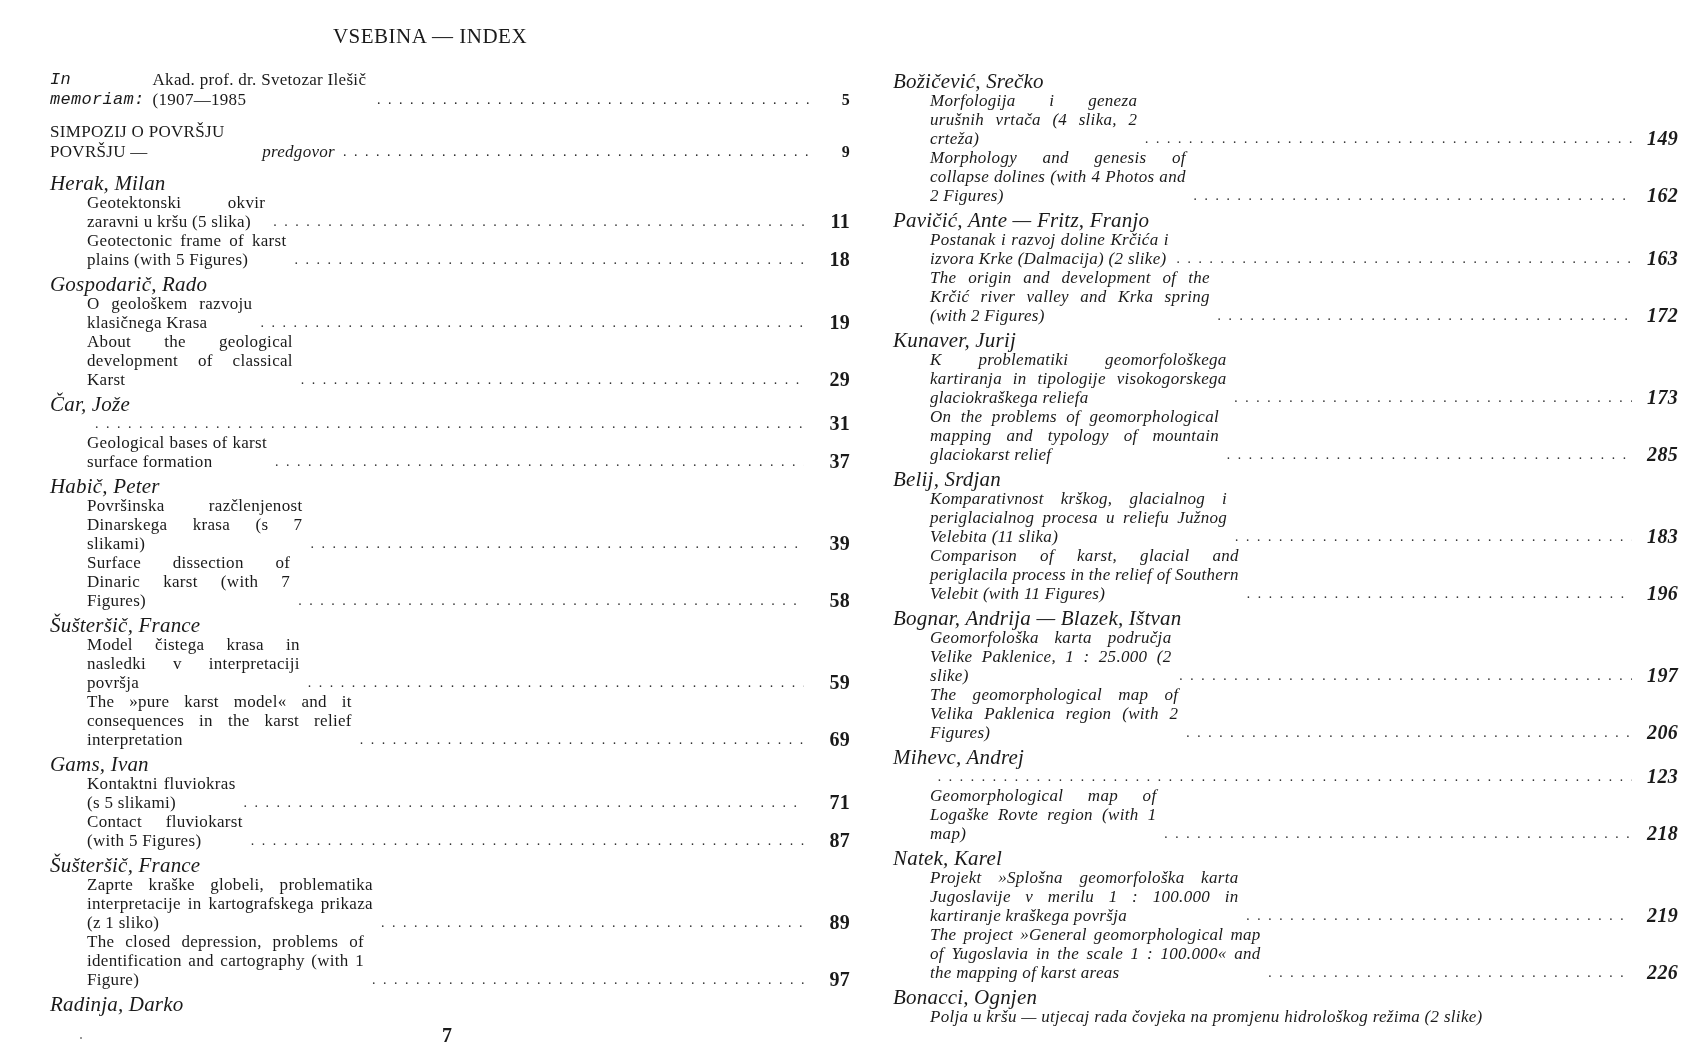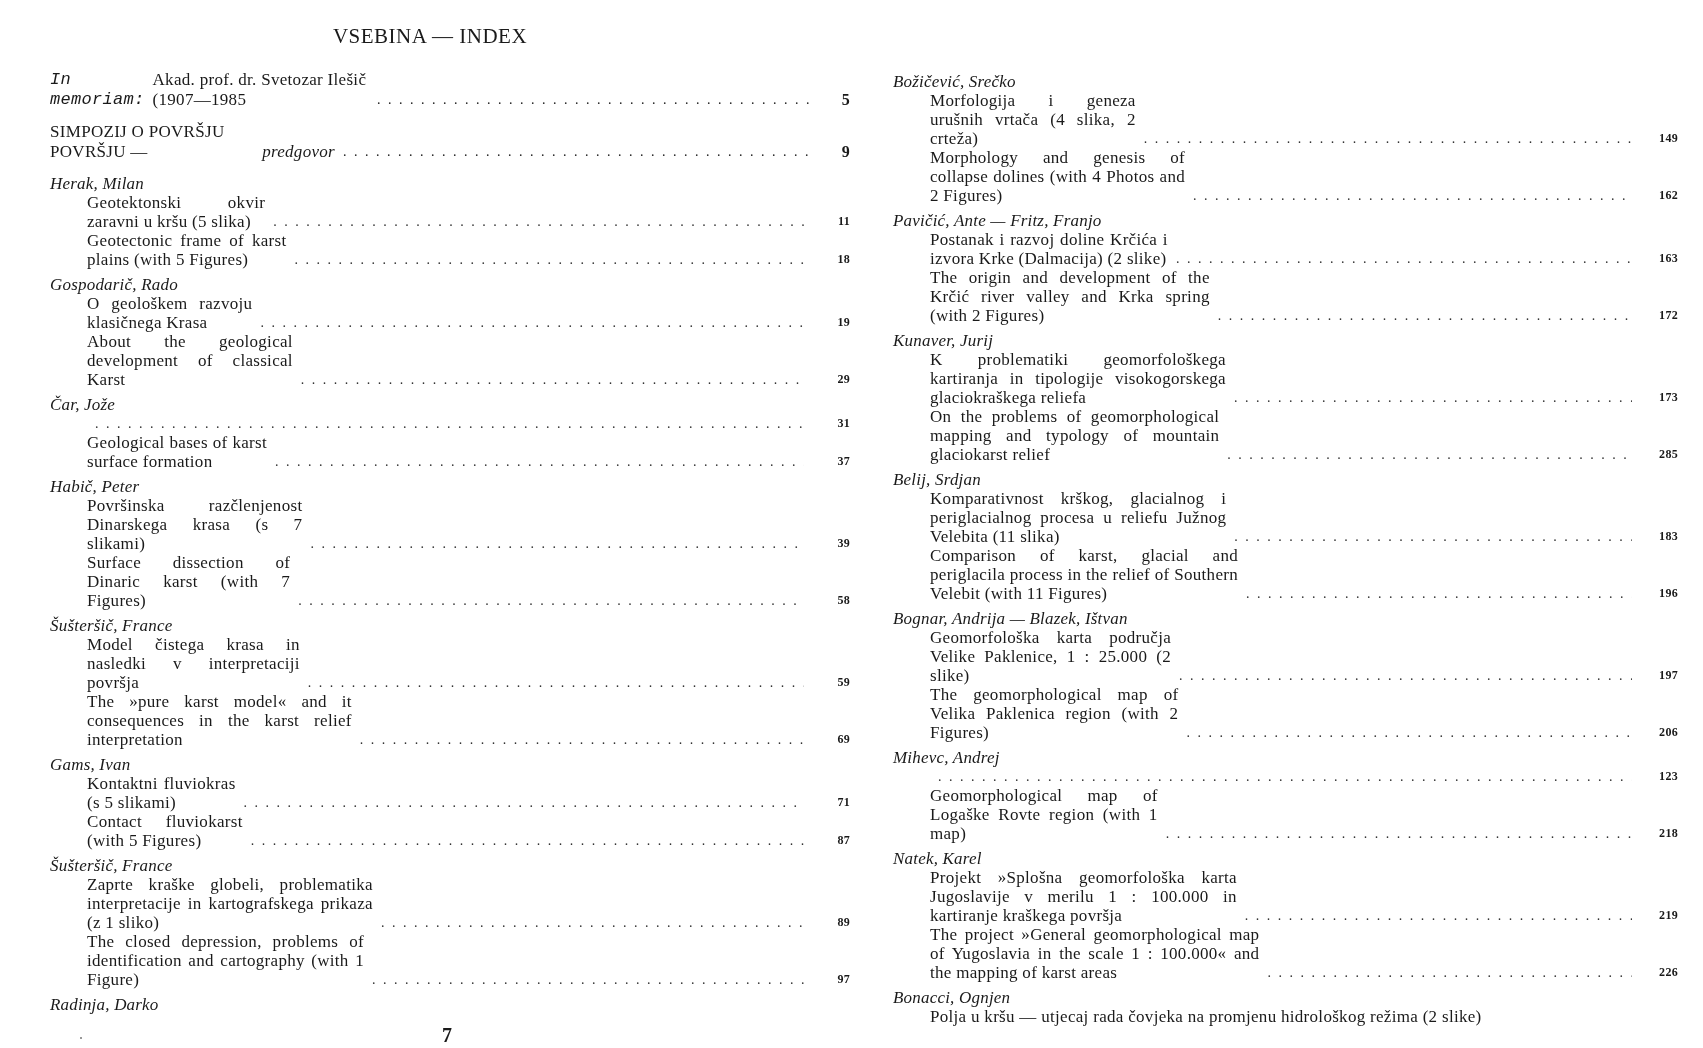--- a/index.html
+++ b/index.html
@@ -12,39 +12,39 @@
     position: absolute; top: 24px; left: 0; width: 860px; text-align: center;
     font-size: 21px; letter-spacing: 0.5px;
   }
   .col {
     position: absolute; top: 70px;
   }
   .col.left { left: 50px; width: 800px; }
   .col.right { left: 893px; width: 785px; top: 72px; }
   .section { margin-bottom: 6px; }
   .author {
-    font-style: italic; font-size: 17px; line-height: 19px; letter-spacing: 0.2px;
+    font-style: italic; font-size: 21px; line-height: 19px; letter-spacing: 0.2px;
   }
   .entry {
     display: flex; align-items: flex-end; font-size: 17px; line-height: 19px;
     padding-left: 37px; letter-spacing: 0.3px;
   }
-  .col.right .entry { padding-left: 37px; }
+  .col.right .entry { padding-left: 37px; font-style: italic; }
   .entry .text { flex: 0 1 auto; max-width: calc(100% - 110px); text-align: justify; }
   .entry .leader {
     flex: 1 1 auto; min-width: 20px; overflow: hidden; white-space: nowrap;
     margin: 0 6px 0 8px; height: 19px; color: #333;
     letter-spacing: 9px; font-size: 14px; line-height: 19px;
   }
   .entry .leader::before {
     content: ". . . . . . . . . . . . . . . . . . . . . . . . . . . . . . . . . . . . . . . . . . . . . . . . . . . . . . . . . . . . . . . . . . . . . . . . . . . . . . . . . . .";
     letter-spacing: 2px;
   }
   .entry .page {
-    flex: 0 0 auto; width: 40px; text-align: right; font-weight: bold; font-size: 12px;
+    flex: 0 0 auto; width: 40px; text-align: right; font-weight: bold; font-size: 20px;
   }
   .topline {
     display: flex; align-items: flex-end; font-size: 17px; line-height: 20px;
     margin-bottom: 12px; letter-spacing: 0.3px;
   }
   .topline .lead-in { font-style: italic; margin-right: 8px; font-family: Liberation Mono, monospace; }
   .topline .text { flex: 0 1 auto; }
   .topline .leader {
     flex: 1 1 auto; overflow: hidden; white-space: nowrap; margin: 0 6px 0 8px; height: 20px;
     font-size: 14px;

